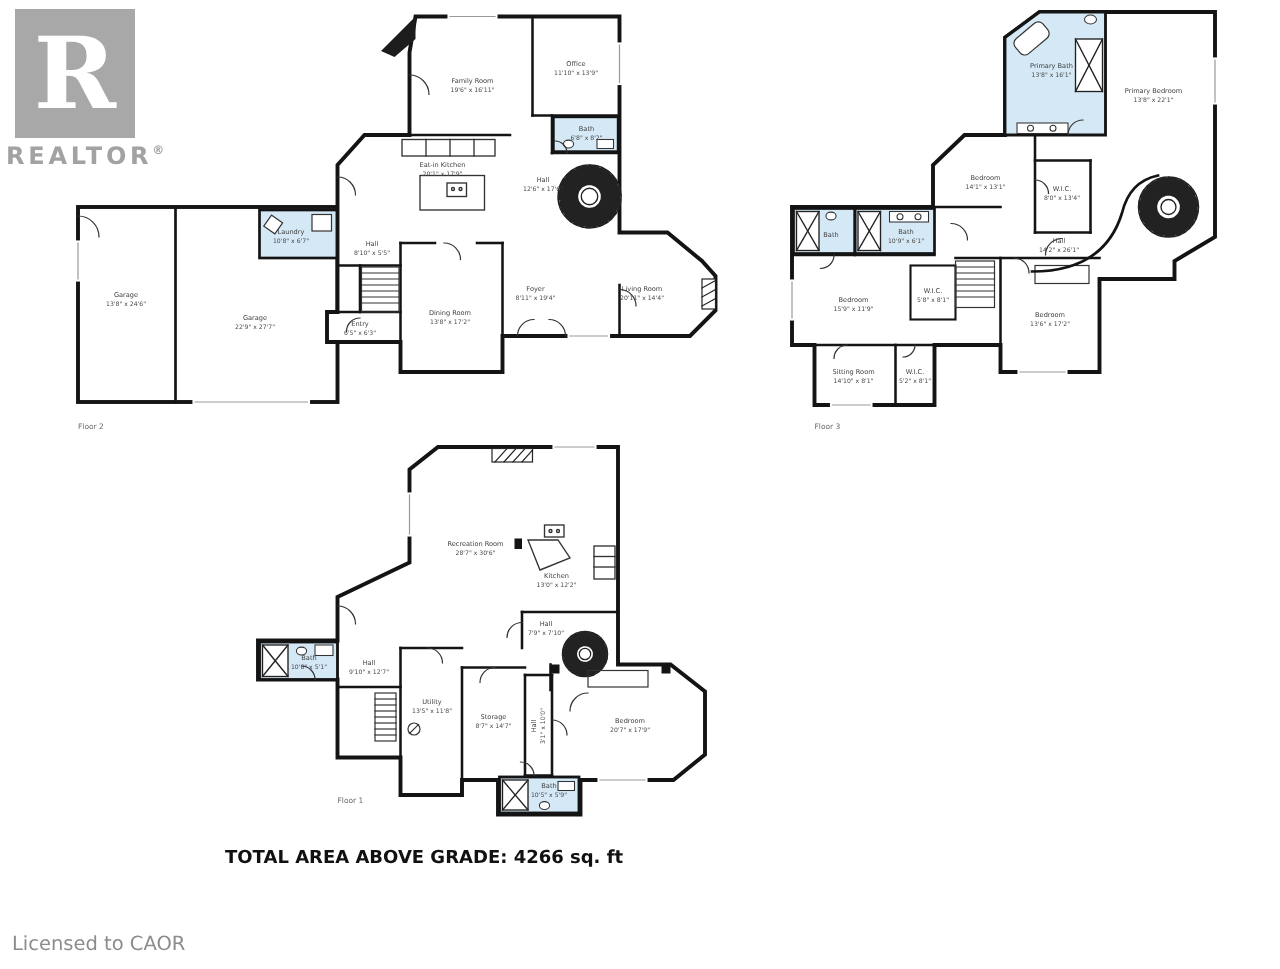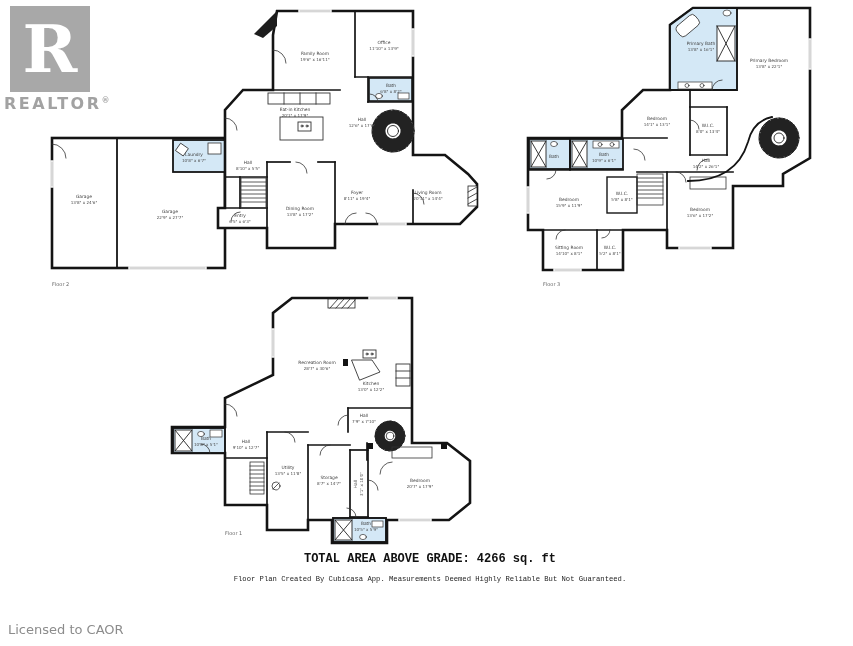--- a/index.html
+++ b/index.html
@@ -5,21 +5,21 @@
   html,body{margin:0;padding:0;background:#ffffff;}
   body{width:853px;height:646px;font-family:"DejaVu Sans",sans-serif;}
   #page{position:relative;width:853px;height:646px;background:#fff;overflow:hidden;}
   
   .logo{position:absolute;left:10px;top:6px;width:110px;}
   .logo-box{width:80px;height:86px;background:#a8a8a8;display:flex;align-items:center;justify-content:center;}
   .logo-r{font-family:"DejaVu Serif",serif;font-weight:bold;font-size:66px;color:#ffffff;line-height:1;}
   .logo-word{margin-top:2px;margin-left:-6px;color:#a2a2a2;font-size:16px;letter-spacing:2.5px;font-weight:700;}
   .logo-word sup{font-size:8px;letter-spacing:0;}
   
-  .summary{position:absolute;left:150px;top:552px;width:560px;text-align:center;color:#111;font-family:Liberation Mono, monospace;}
+  .summary{position:absolute;left:150px;top:564px;width:560px;color:#111;}
   .summary .t{font-weight:bold;font-size:12px;line-height:14px;}
   .summary .l{font-size:11px;line-height:13px;}
   .summary .d{font-size:7.2px;color:#222;margin-top:9px;}
   
   .license{position:absolute;left:8px;top:622px;color:#8c8c8c;font-size:13px;text-align:right;}
   svg{position:absolute;left:0;top:0;}
   svg text{font-family:"DejaVu Sans",sans-serif;fill:#414141;}
   .rn{font-size:4.4px;}
   .rd{font-size:4.1px;fill:#4a4a4a;}
   .fl{font-size:5px;fill:#6a6a6a;}
@@ -403,17 +403,16 @@
       <g transform="rotate(-90 359 484)" text-anchor="middle">
         <text class="rn" x="359" y="482">Hall</text>
         <text class="rd" x="359" y="488">3'1" x 10'0"</text>
       </g>
       <text class="fl" x="225" y="535">Floor 1</text>
     </g>
   </svg>
 
   <div class="summary">
     <div class="t">TOTAL AREA ABOVE GRADE: 4266 sq. ft</div>
-    <div class="d">Floor Plan Created By Cubicasa App. Measurements Deemed Highly Reliable But Not Guaranteed.</div>
   </div>
 
   <div class="license">Licensed to CAOR</div>
 </div>
 
 </body></html>

